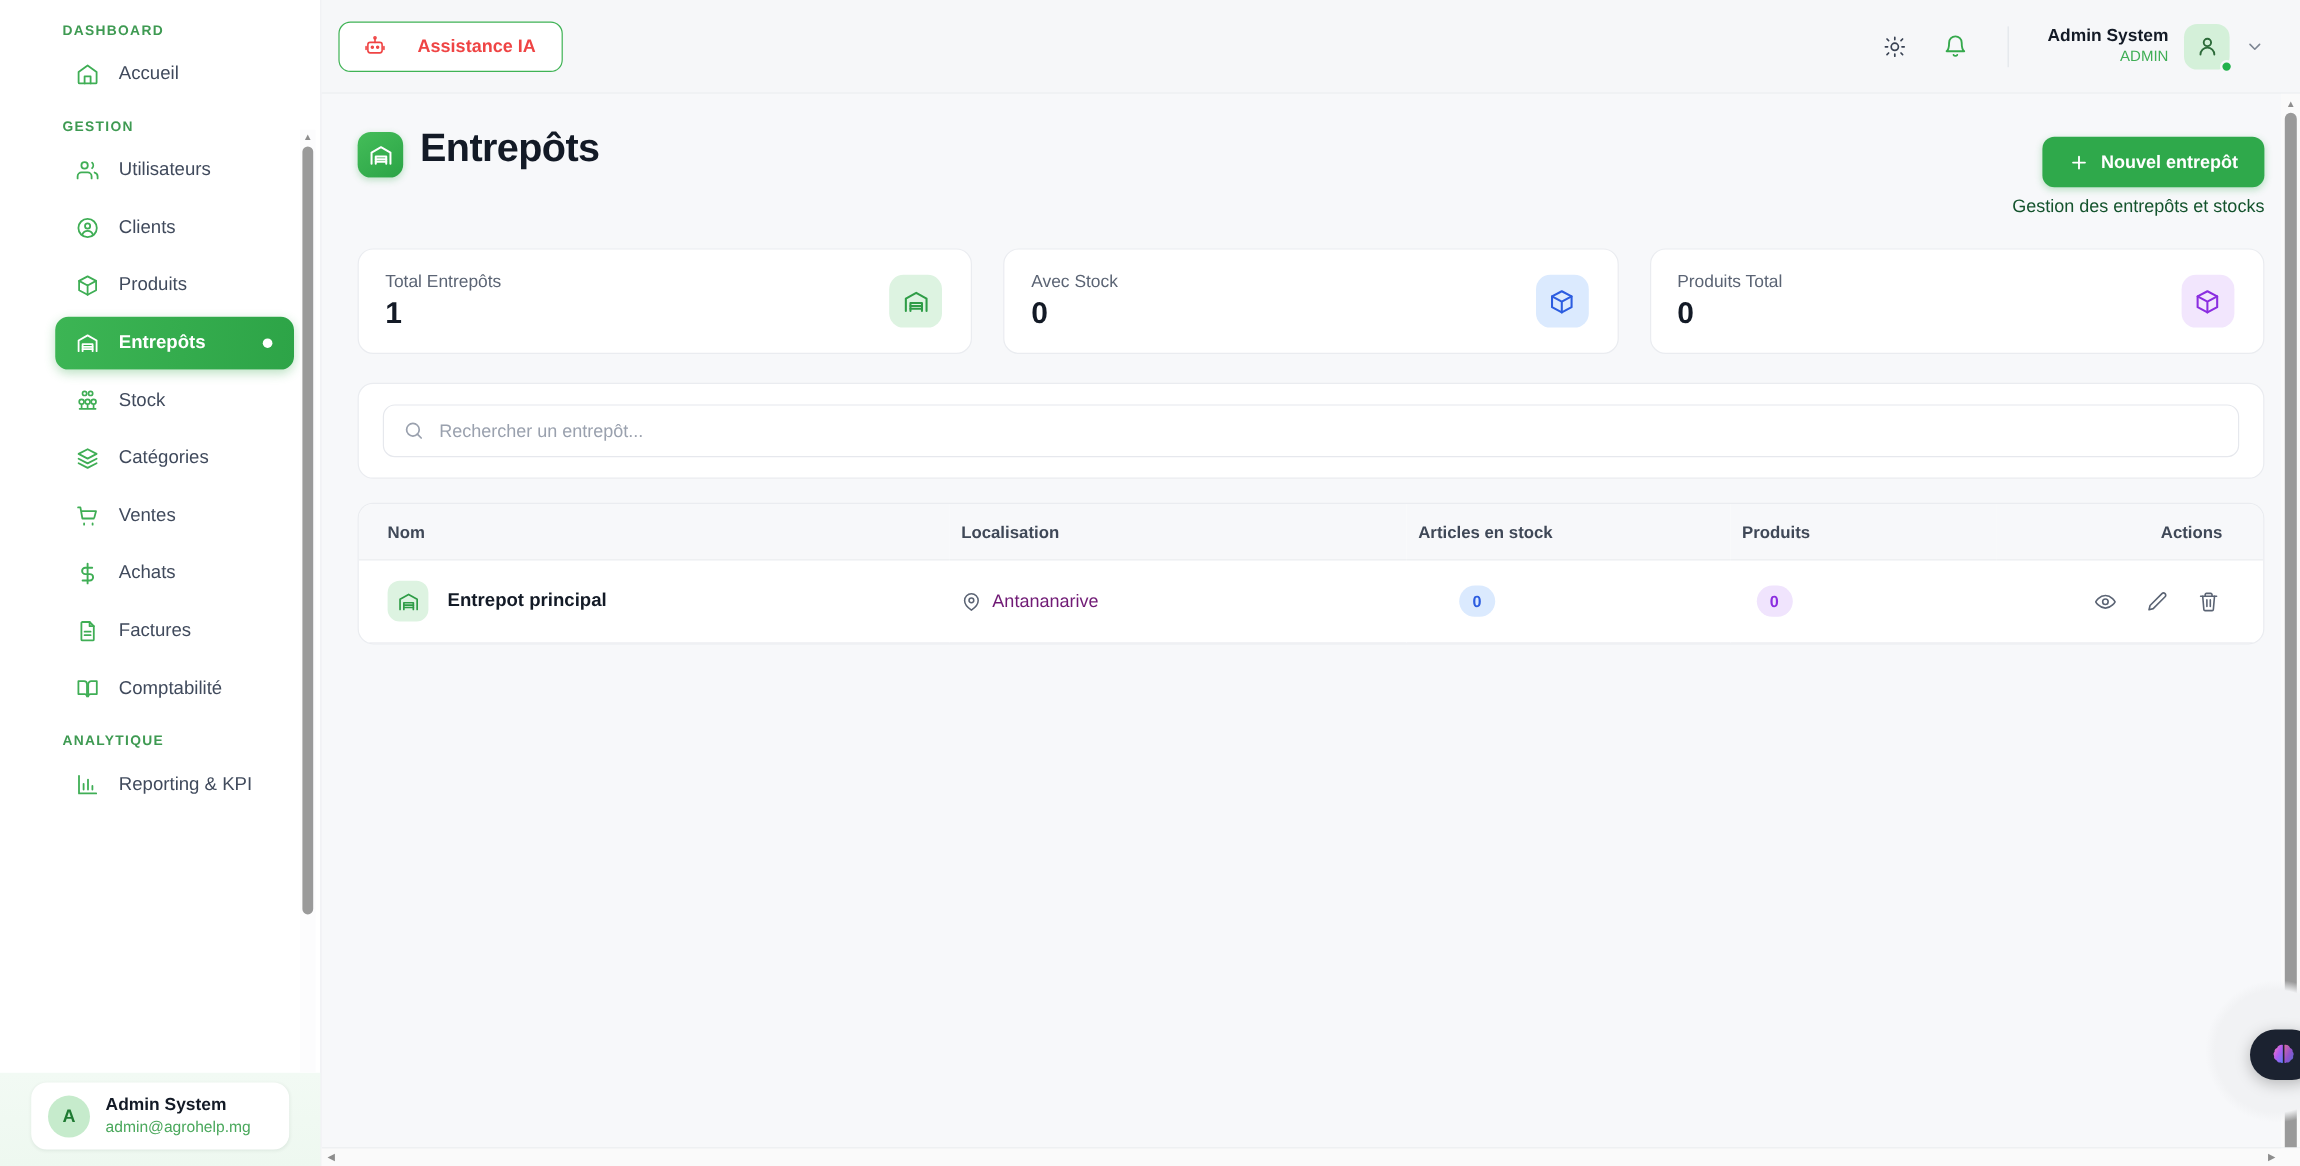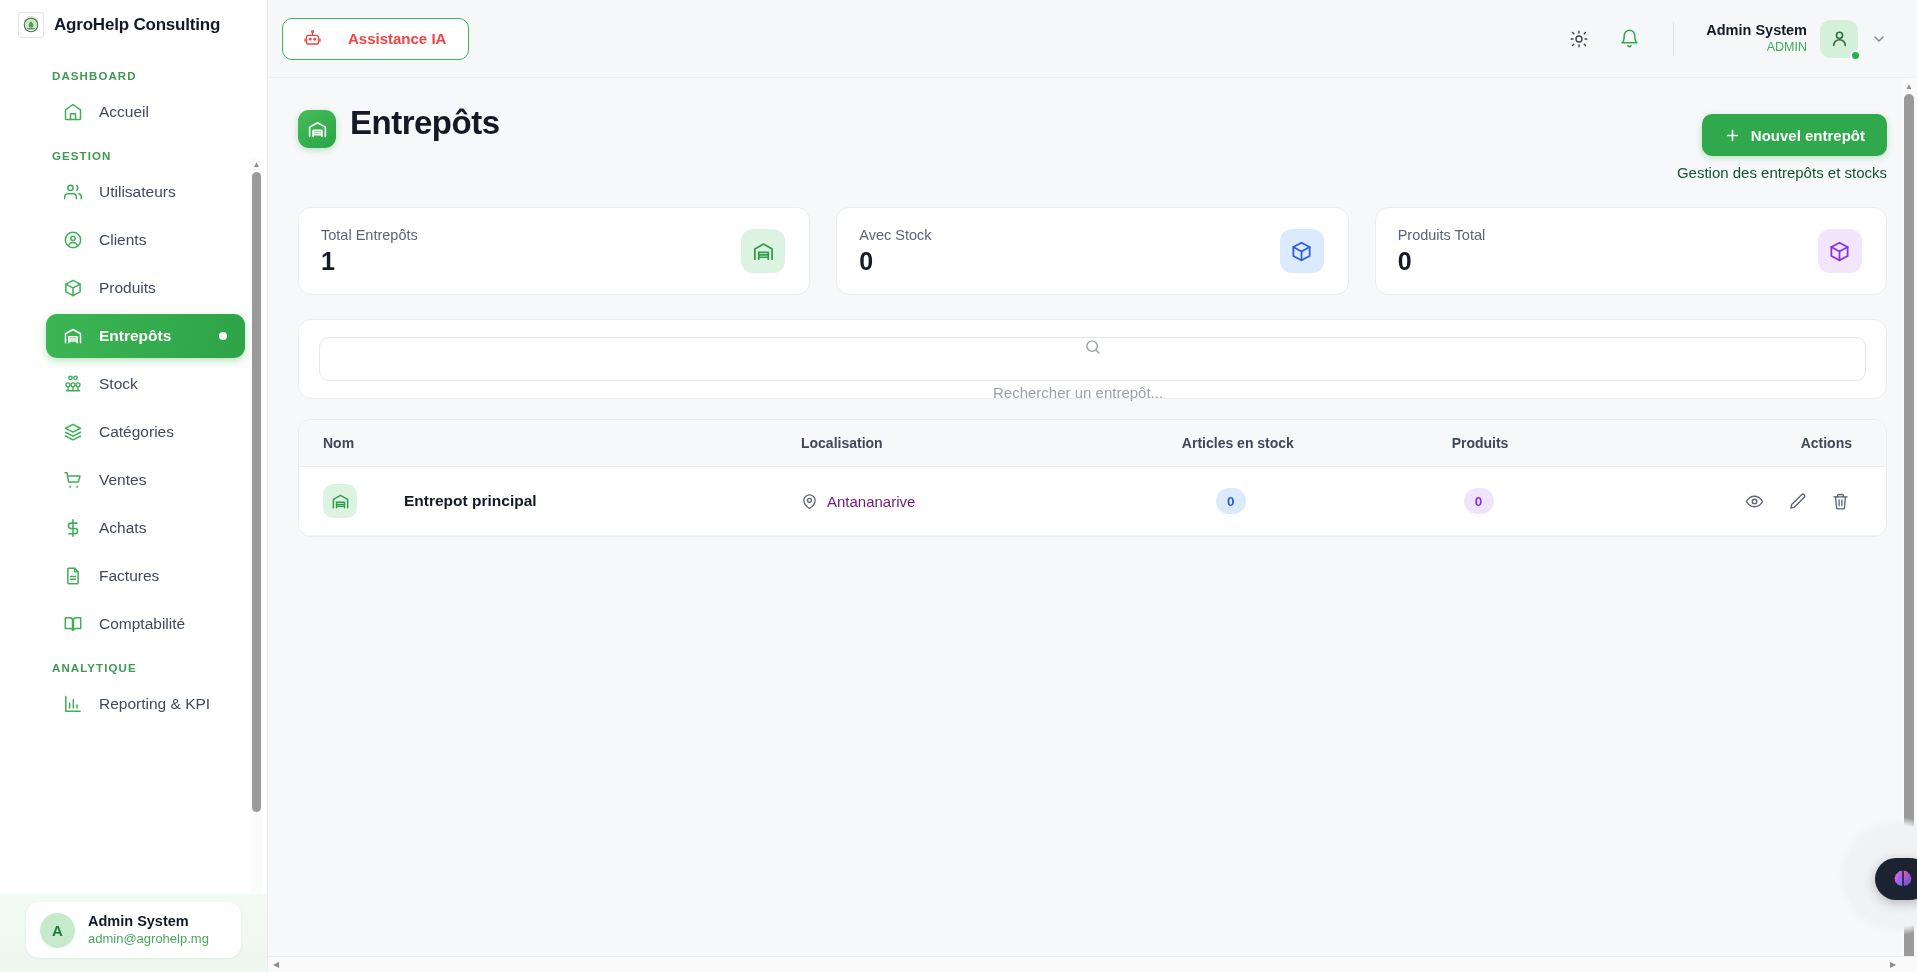--- a/index.html
+++ b/index.html
@@ -175,23 +175,22 @@
     margin-left: auto; width: 44px; height: 44px; border-radius: 12px;
     display:flex; align-items:center; justify-content:center;
   }
 
   .search-card {
     margin-top: 24px; background: #fff; border: 1px solid #eaecf0;
     border-radius: 13px; padding: 17px 20px;
   }
   .search-field {
     height: 44px; border: 1px solid #e6e8ed; border-radius: 10px;
-    display: flex; align-items: center; gap: 28px; padding: 0 16px;
+    display: flex; align-items: center; gap: 12px; padding: 0 16px;
     background: #fff;
-    flex-direction: column;
   }
   .search-field input {
     border: none; outline: none; flex: 1; font-size: 15px;
     color: #374151; font-family: inherit; background: transparent;
   }
   .search-field input::placeholder { color: #9aa1ae; }
 
   .table-card { margin-top: 20px; background: #fff; border: 1px solid #eaecf0; border-radius: 13px; overflow: hidden; }
   table { width: 100%; border-collapse: collapse; }
   thead th {
@@ -200,21 +199,21 @@
   }
   thead th:first-child { padding-left: 24px; }
   thead th.right { text-align: right; padding-right: 34px; }
   tbody td { padding: 17px 10px; border-bottom: 1px solid #f1f2f5; vertical-align: middle; }
   tbody td:first-child { padding-left: 24px; }
   .cell-name { display: flex; align-items: center; gap: 16px; }
   .cell-name-ic {
     width: 34px; height: 34px; border-radius: 10px; background: #ddf3e1;
     display:flex; align-items:center; justify-content:center; color:#2f9d47; flex:none;
   }
-  .cell-name-txt { font-size: 15.5px; font-weight: 600; color: #131a26; margin-left: 31px; }
+  .cell-name-txt { font-size: 15.5px; font-weight: 600; color: #131a26; }
   .cell-loc { display: flex; align-items: center; gap: 9px; font-size: 15px; color: #701a75; }
   .pill {
     display: inline-flex; align-items: center; justify-content: center;
     min-width: 30px; height: 26px; padding: 0 11px; border-radius: 13px;
     font-size: 13.5px; font-weight: 600;
   }
   .pill-blue { background: #dbeafe; color: #2c5de0; }
   .pill-violet { background: #f0e4fd; color: #8b2ee0; }
   .actions { display: flex; align-items: center; justify-content: flex-end; gap: 24px; padding-right: 26px; }
   .act { cursor: pointer; color: #5b6474; display:flex; }
@@ -249,30 +248,20 @@
   .mv-arrow { width:16px; height:16px; display:flex; align-items:center; justify-content:center; color:#8d8d8d; font-size:8px;}
   .mv-thumb { position:absolute; top:16px; left:3px; width:10px; height:870px; background:#9a9a9a; border-radius:5px; }
 </style>
 </head>
 <body>
 
 <div class="app">
 
   <aside class="sidebar">
 
-    <div class="brand-top">
-      <div class="brand-seal">
-        <svg width="18" height="18" viewBox="0 0 24 24" fill="none" stroke="#3c7a42" stroke-width="1.4">
-          <circle cx="12" cy="12" r="9"></circle>
-          <path d="M12 7c-2 2-3 3.5-3 5.5a3 3 0 0 0 6 0C15 10.5 14 9 12 7z" fill="#4f9a55" stroke="none"></path>
-          <path d="M7 17h10" stroke="#3c7a42"></path>
-        </svg>
-      </div>
-      <div class="brand-top-title">AgroHelp Consulting</div>
-    </div>
 
 
     <div class="nav-scroll">
       <div class="nav-inner">
 
         <div class="nav-section first">DASHBOARD</div>
         <div class="nav-item">
           <span class="ic">
             <svg width="20" height="20" viewBox="0 0 24 24" fill="none" stroke="currentColor" stroke-width="1.8" stroke-linecap="round" stroke-linejoin="round">
                 <path d="M3 9.5 12 3l9 6.5V20a1 1 0 0 1-1 1H4a1 1 0 0 1-1-1z"></path>

